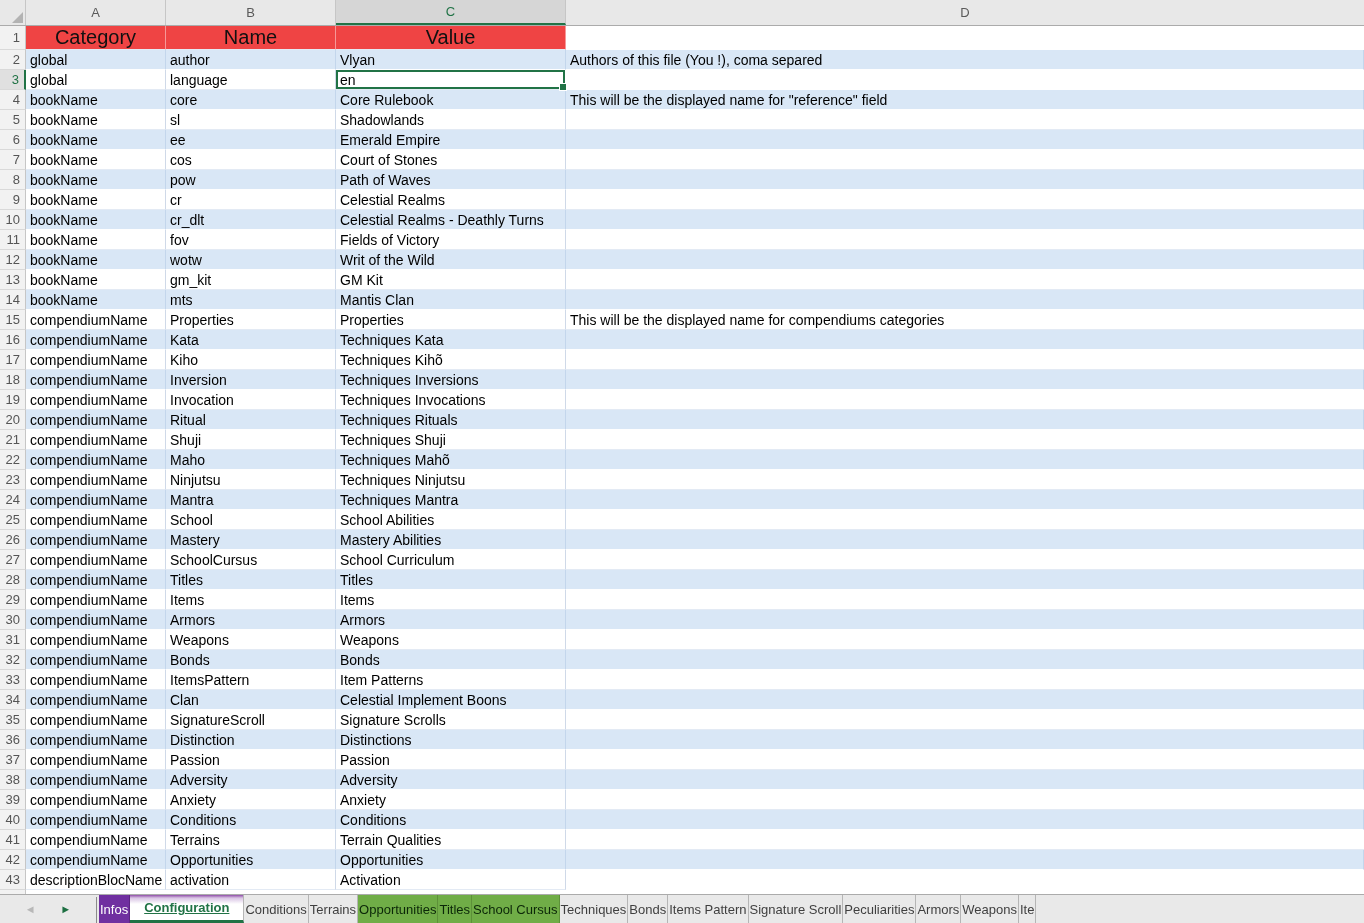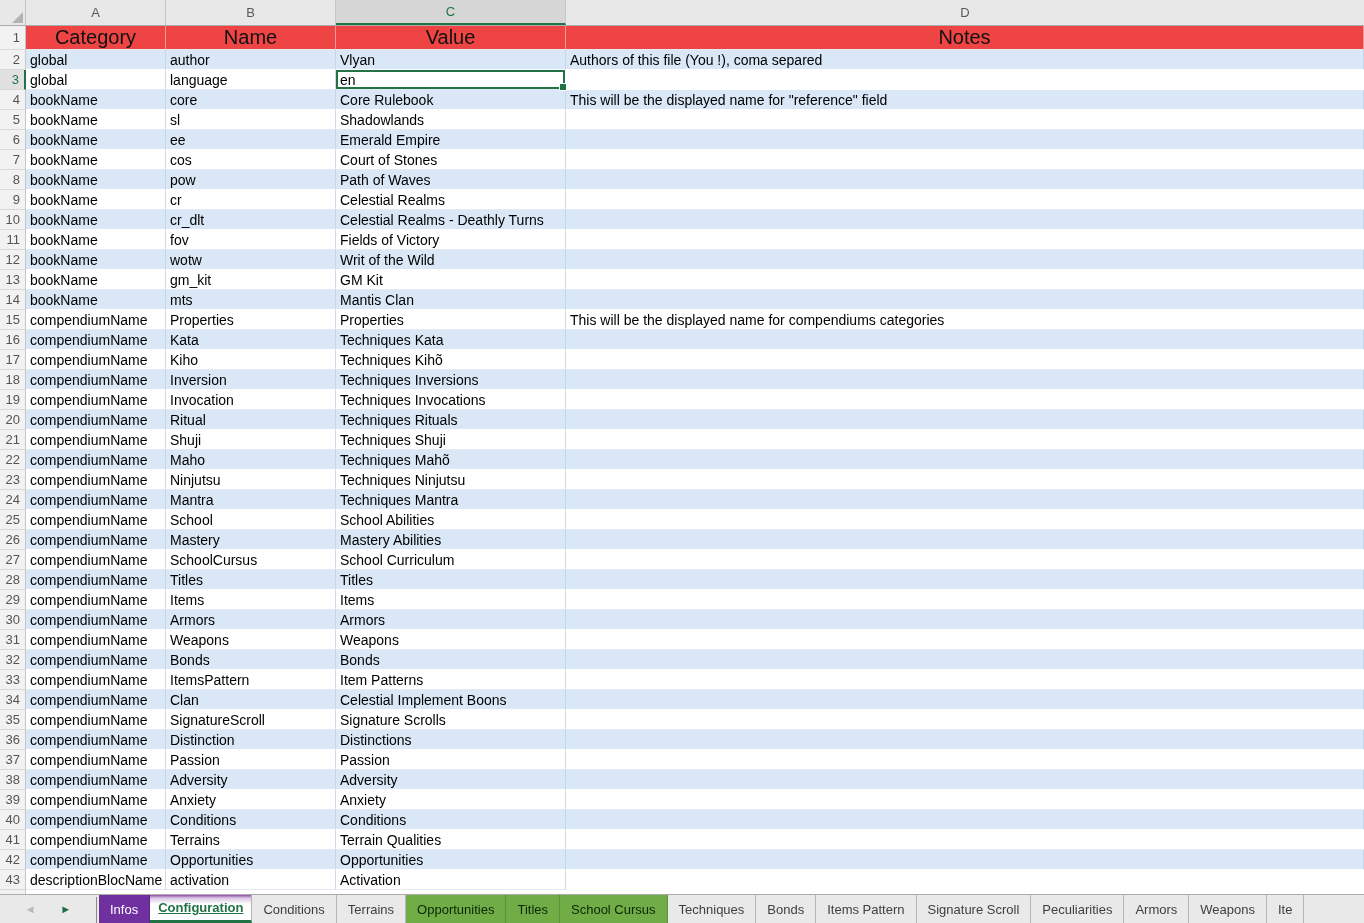--- a/index.html
+++ b/index.html
@@ -40,27 +40,27 @@
   .fillerstrip { height:5px; display:flex; border-bottom:1px solid #ABABAB; }
   .fillerstrip .fleft { width:26px; background:#F2F2F2; border-right:1px solid #C6C6C6; }
 
   
   .tabbar { height:28px; background:#E9E9E9; display:flex; align-items:stretch; overflow:hidden; }
   .navarrows { width:96px; display:flex; align-items:center; justify-content:space-evenly; flex:0 0 96px; }
   .arrow { font-size:11px; line-height:1; }
   .arrow.left { color:#B8B8B8; }
   .arrow.right { color:#1D6F42; }
   .tabdivider { width:1px; background:#8A8A8A; margin:2px 2px 0 0; flex:0 0 1px; }
-  .tab { display:flex; align-items:center; padding:0 11px; font-size:13px; color:#3F3F3F;
+  .tab { display:flex; align-items:center; padding:0 1px; font-size:13px; color:#3F3F3F;
          border-right:1px solid #B5B5B5; white-space:nowrap; flex:0 0 auto; }
   .tab.tab-purple { background:#7030A0; color:#FFFFFF; border-right:1px solid #5C2583; }
   .tab.tab-green { background:#70AD47; color:#0B2708; border-right:1px solid #5D9139; }
   .tab.tab-active { background:linear-gradient(to bottom, #8F4DA8 0px, #D9C4E4 3px, #FFFFFF 9px);
                     color:#217346; font-weight:bold; text-decoration:underline;
-                    border-bottom:3px solid #217346; border-right:1px solid #B5B5B5; padding:0 8px; }
+                    border-bottom:3px solid #217346; border-right:1px solid #B5B5B5; padding:0 14px; }
 </style>
 </head>
 <body>
 
 <div class="app">
 
   <div class="colheaders">
     <div class="corner">
       <div class="tri"></div>
     </div>
@@ -69,21 +69,20 @@
     <div class="colhead w-c sel">C</div>
     <div class="colhead w-d">D</div>
   </div>
 
   <div class="grid">
     <div class="hrow">
       <div class="rowhead">1</div>
       <div class="cell hcell w-a">Category</div>
       <div class="cell hcell w-b">Name</div>
       <div class="cell hcell w-c">Value</div>
-      <div class="cell hcell w-d col-d">Notes</div>
     </div>
     <div>
         <div class="row banded">
           <div class="rowhead">2</div>
           <div class="cell w-a col-a">global</div>
           <div class="cell w-b col-b">author</div>
           <div class="cell w-c col-c">Vlyan</div>
           <div class="cell w-d col-d">Authors of this file (You !), coma separed</div>
         </div>
         <div class="row">

